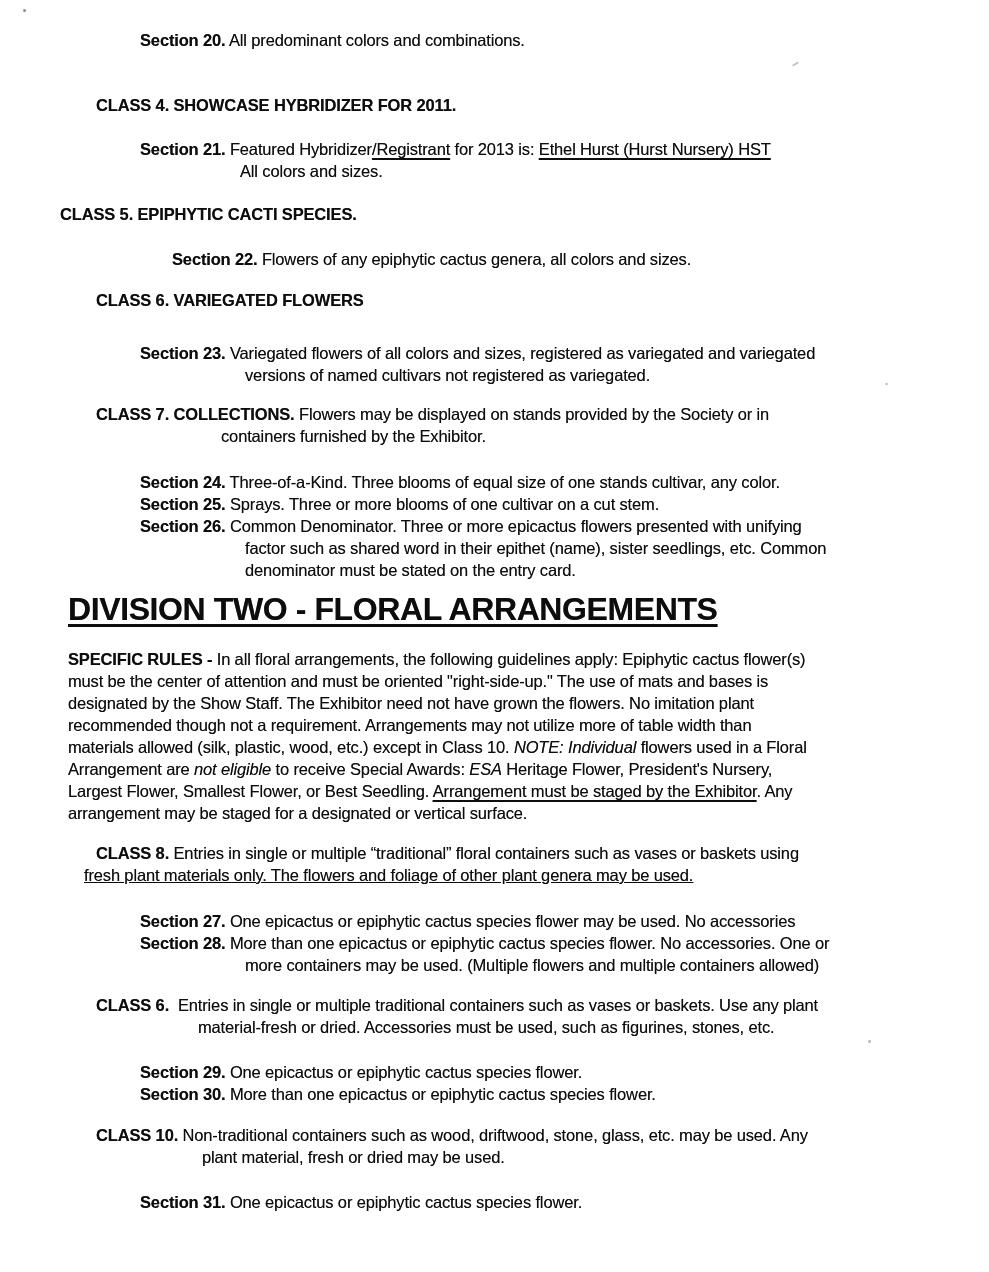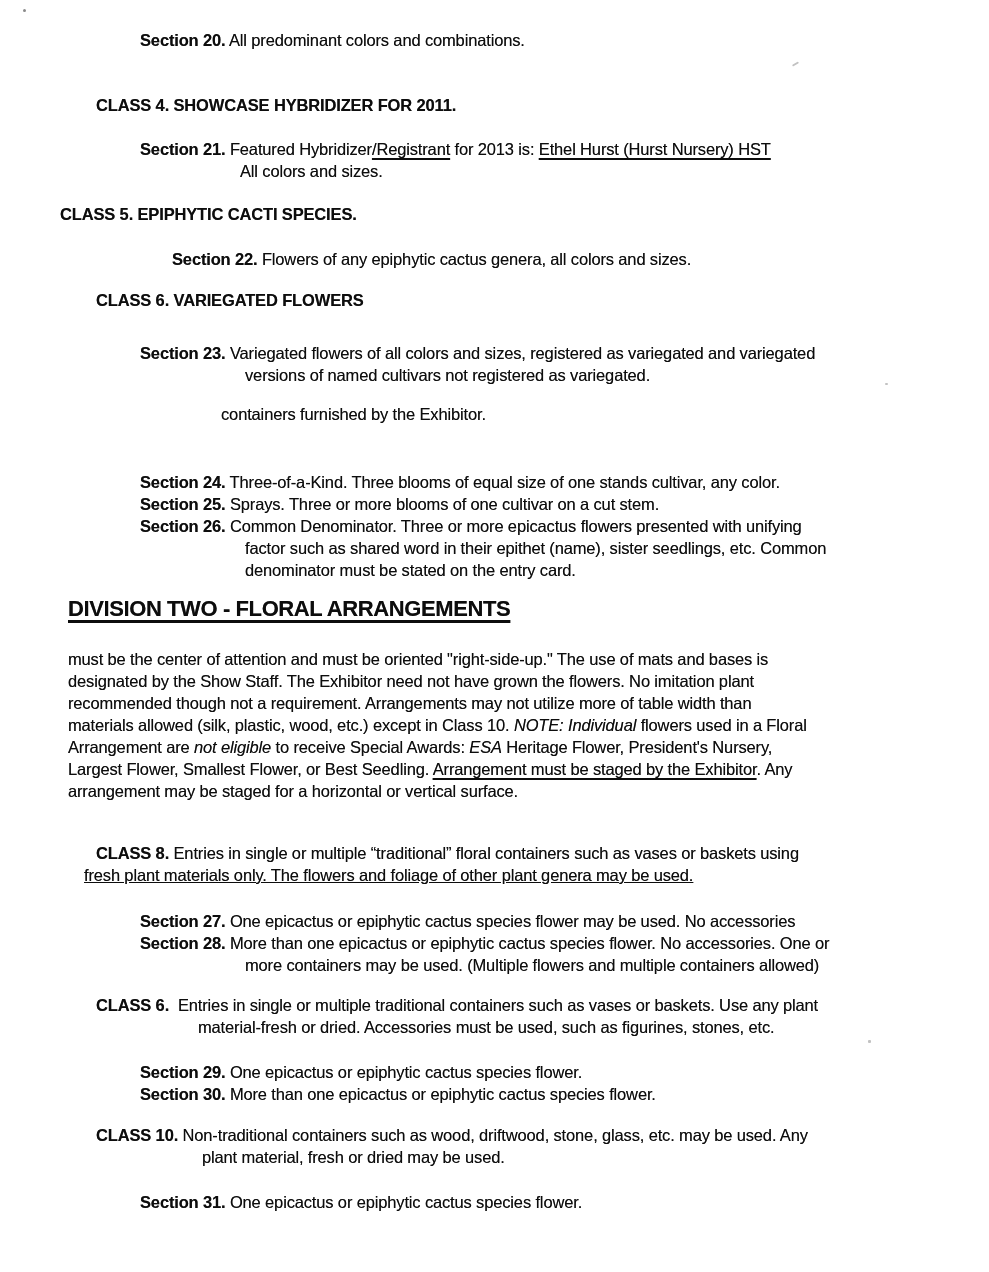--- a/index.html
+++ b/index.html
@@ -25,21 +25,21 @@
     right: 0;
   }
   .line {
     line-height: 22px;
     white-space: pre;
   }
   .b { font-weight: bold; }
   .i { font-style: italic; }
   .u { text-decoration: underline; text-underline-offset: 2.5px; text-decoration-thickness: 1.5px; }
   .heading-block .line {
-    font-size: 22px;
+    font-size: 32px;
     line-height: 30px;
     letter-spacing: -0.4px;
   }
   .heading-block .u {
     text-decoration-thickness: 3px;
     text-underline-offset: 4px;
   }
   .speck {
     position: absolute;
     background: #8a8a8a;
@@ -73,40 +73,42 @@
         <div class="line" style="margin-left: 140px;"><span class="b">Section 22.</span><span> Flowers of any epiphytic cactus genera, all colors and sizes.</span></div>
       </div>
       <div class="block" style="top: 289px;">
         <div class="line" style="margin-left: 96px;"><span class="b">CLASS 6. VARIEGATED FLOWERS</span></div>
       </div>
       <div class="block" style="top: 342px;">
         <div class="line" style="margin-left: 140px;"><span class="b">Section 23.</span><span> Variegated flowers of all colors and sizes, registered as variegated and variegated</span></div>
         <div class="line" style="margin-left: 245px;"><span>versions of named cultivars not registered as variegated.</span></div>
       </div>
       <div class="block" style="top: 403px;">
+        <div class="line" style="margin-left: 96px;"><span class="b">CLASS 7. COLLECTIONS.</span><span> Flowers may be displayed on stands provided by the Society or in</span></div>
         <div class="line" style="margin-left: 221px;"><span>containers furnished by the Exhibitor.</span></div>
       </div>
       <div class="block" style="top: 471px;">
         <div class="line" style="margin-left: 140px;"><span class="b">Section 24.</span><span> Three-of-a-Kind. Three blooms of equal size of one stands cultivar, any color.</span></div>
         <div class="line" style="margin-left: 140px;"><span class="b">Section 25.</span><span> Sprays. Three or more blooms of one cultivar on a cut stem.</span></div>
         <div class="line" style="margin-left: 140px;"><span class="b">Section 26.</span><span> Common Denominator. Three or more epicactus flowers presented with unifying</span></div>
         <div class="line" style="margin-left: 245px;"><span>factor such as shared word in their epithet (name), sister seedlings, etc. Common</span></div>
         <div class="line" style="margin-left: 245px;"><span>denominator must be stated on the entry card.</span></div>
       </div>
       <div class="block heading-block" style="top: 594px;">
         <div class="line" style="margin-left: 68px;"><span class="b u">DIVISION TWO - FLORAL ARRANGEMENTS</span></div>
       </div>
       <div class="block" style="top: 648px;">
+        <div class="line" style="margin-left: 68px;"><span class="b">SPECIFIC RULES - </span><span>In all floral arrangements, the following guidelines apply: Epiphytic cactus flower(s)</span></div>
         <div class="line" style="margin-left: 68px;"><span>must be the center of attention and must be oriented "right-side-up." The use of mats and bases is</span></div>
         <div class="line" style="margin-left: 68px;"><span>designated by the Show Staff. The Exhibitor need not have grown the flowers. No imitation plant</span></div>
         <div class="line" style="margin-left: 68px;"><span>recommended though not a requirement. Arrangements may not utilize more of table width than</span></div>
         <div class="line" style="margin-left: 68px;"><span>materials allowed (silk, plastic, wood, etc.) except in Class 10. </span><span class="i">NOTE: Individual</span><span> flowers used in a Floral</span></div>
         <div class="line" style="margin-left: 68px;"><span>Arrangement are </span><span class="i">not eligible</span><span> to receive Special Awards: </span><span class="i">ESA</span><span> Heritage Flower, President's Nursery,</span></div>
         <div class="line" style="margin-left: 68px;"><span>Largest Flower, Smallest Flower, or Best Seedling. </span><span class="u">Arrangement must be staged by the Exhibitor</span><span>. Any</span></div>
-        <div class="line" style="margin-left: 68px;"><span>arrangement may be staged for a horizontal or vertical surface.</span></div>
+        <div class="line" style="margin-left: 68px;"><span>arrangement may be staged for a designated or vertical surface.</span></div>
       </div>
       <div class="block" style="top: 842px;">
         <div class="line" style="margin-left: 96px;"><span class="b">CLASS 8.</span><span> Entries in single or multiple “traditional” floral containers such as vases or baskets using</span></div>
         <div class="line" style="margin-left: 84px; text-decoration: underline;"><span>fresh plant materials only. The flowers and foliage of other plant genera may be used.</span></div>
       </div>
       <div class="block" style="top: 910px;">
         <div class="line" style="margin-left: 140px;"><span class="b">Section 27.</span><span> One epicactus or epiphytic cactus species flower may be used. No accessories</span></div>
         <div class="line" style="margin-left: 140px;"><span class="b">Section 28.</span><span> More than one epicactus or epiphytic cactus species flower. No accessories. One or</span></div>
         <div class="line" style="margin-left: 245px;"><span>more containers may be used. (Multiple flowers and multiple containers allowed)</span></div>
       </div>

